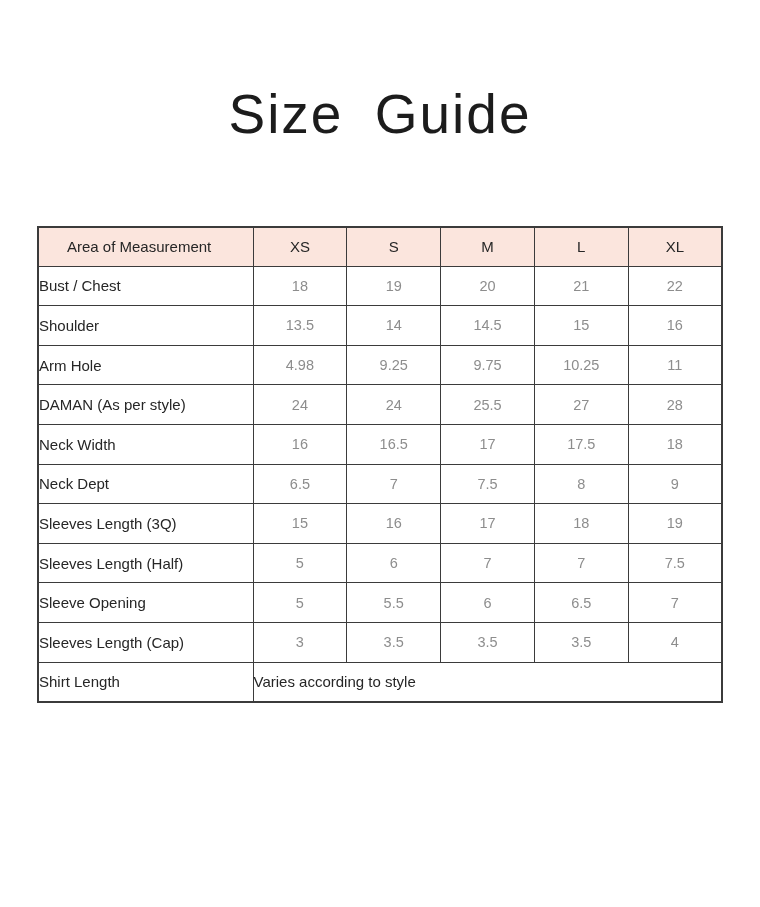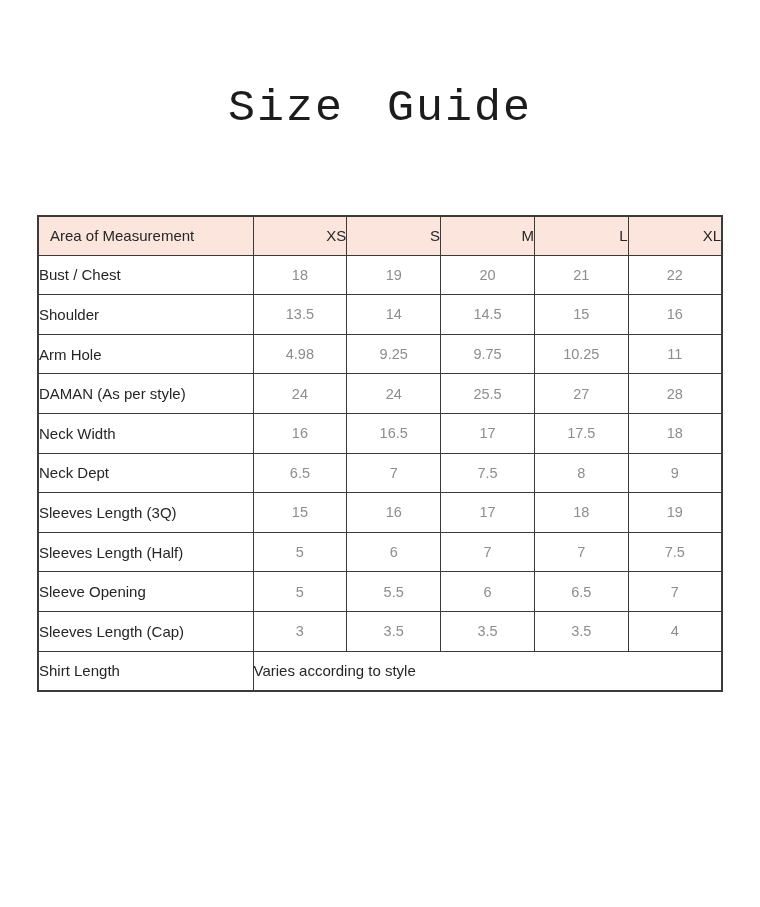--- a/index.html
+++ b/index.html
@@ -18,23 +18,23 @@
   body {
     width: 760px;
     height: 907px;
     background: var(--page-bg);
     font-family: "Liberation Sans", sans-serif;
     overflow: hidden;
   }
   h1.page-title {
     margin: 0;
     padding-top: 84px;
-    font-family: Liberation Mono, monospace;
+    font-family: Liberation Sans, sans-serif;
     font-weight: 400;
-    font-size: 45px;
+    font-size: 55px;
     line-height: 1.1;
     text-align: center;
     letter-spacing: 2px;
     word-spacing: 14px;
     color: var(--title-text);
   }
   table.size-table {
     margin: 81px 0 0 37px;
     width: 686px;
     border-collapse: collapse;
@@ -47,25 +47,25 @@
     height: 39.6px;
     padding: 0;
     vertical-align: middle;
   }
   table.size-table col.label-col { width: 215px; }
   thead th {
     background: var(--header-bg);
     font-weight: 400;
     font-size: 15px;
     color: var(--label-text);
-    text-align: right;
+    text-align: center;
   }
   thead th.label-head {
     text-align: left;
-    padding-left: 11px;
+    padding-left: 28px;
   }
   td.label-cell {
     font-size: 15px;
     color: var(--label-text);
     text-align: left;
     padding-left: 13px;
     margin-top: 12px;
   }
   td.value-cell {
     font-size: 14.5px;

